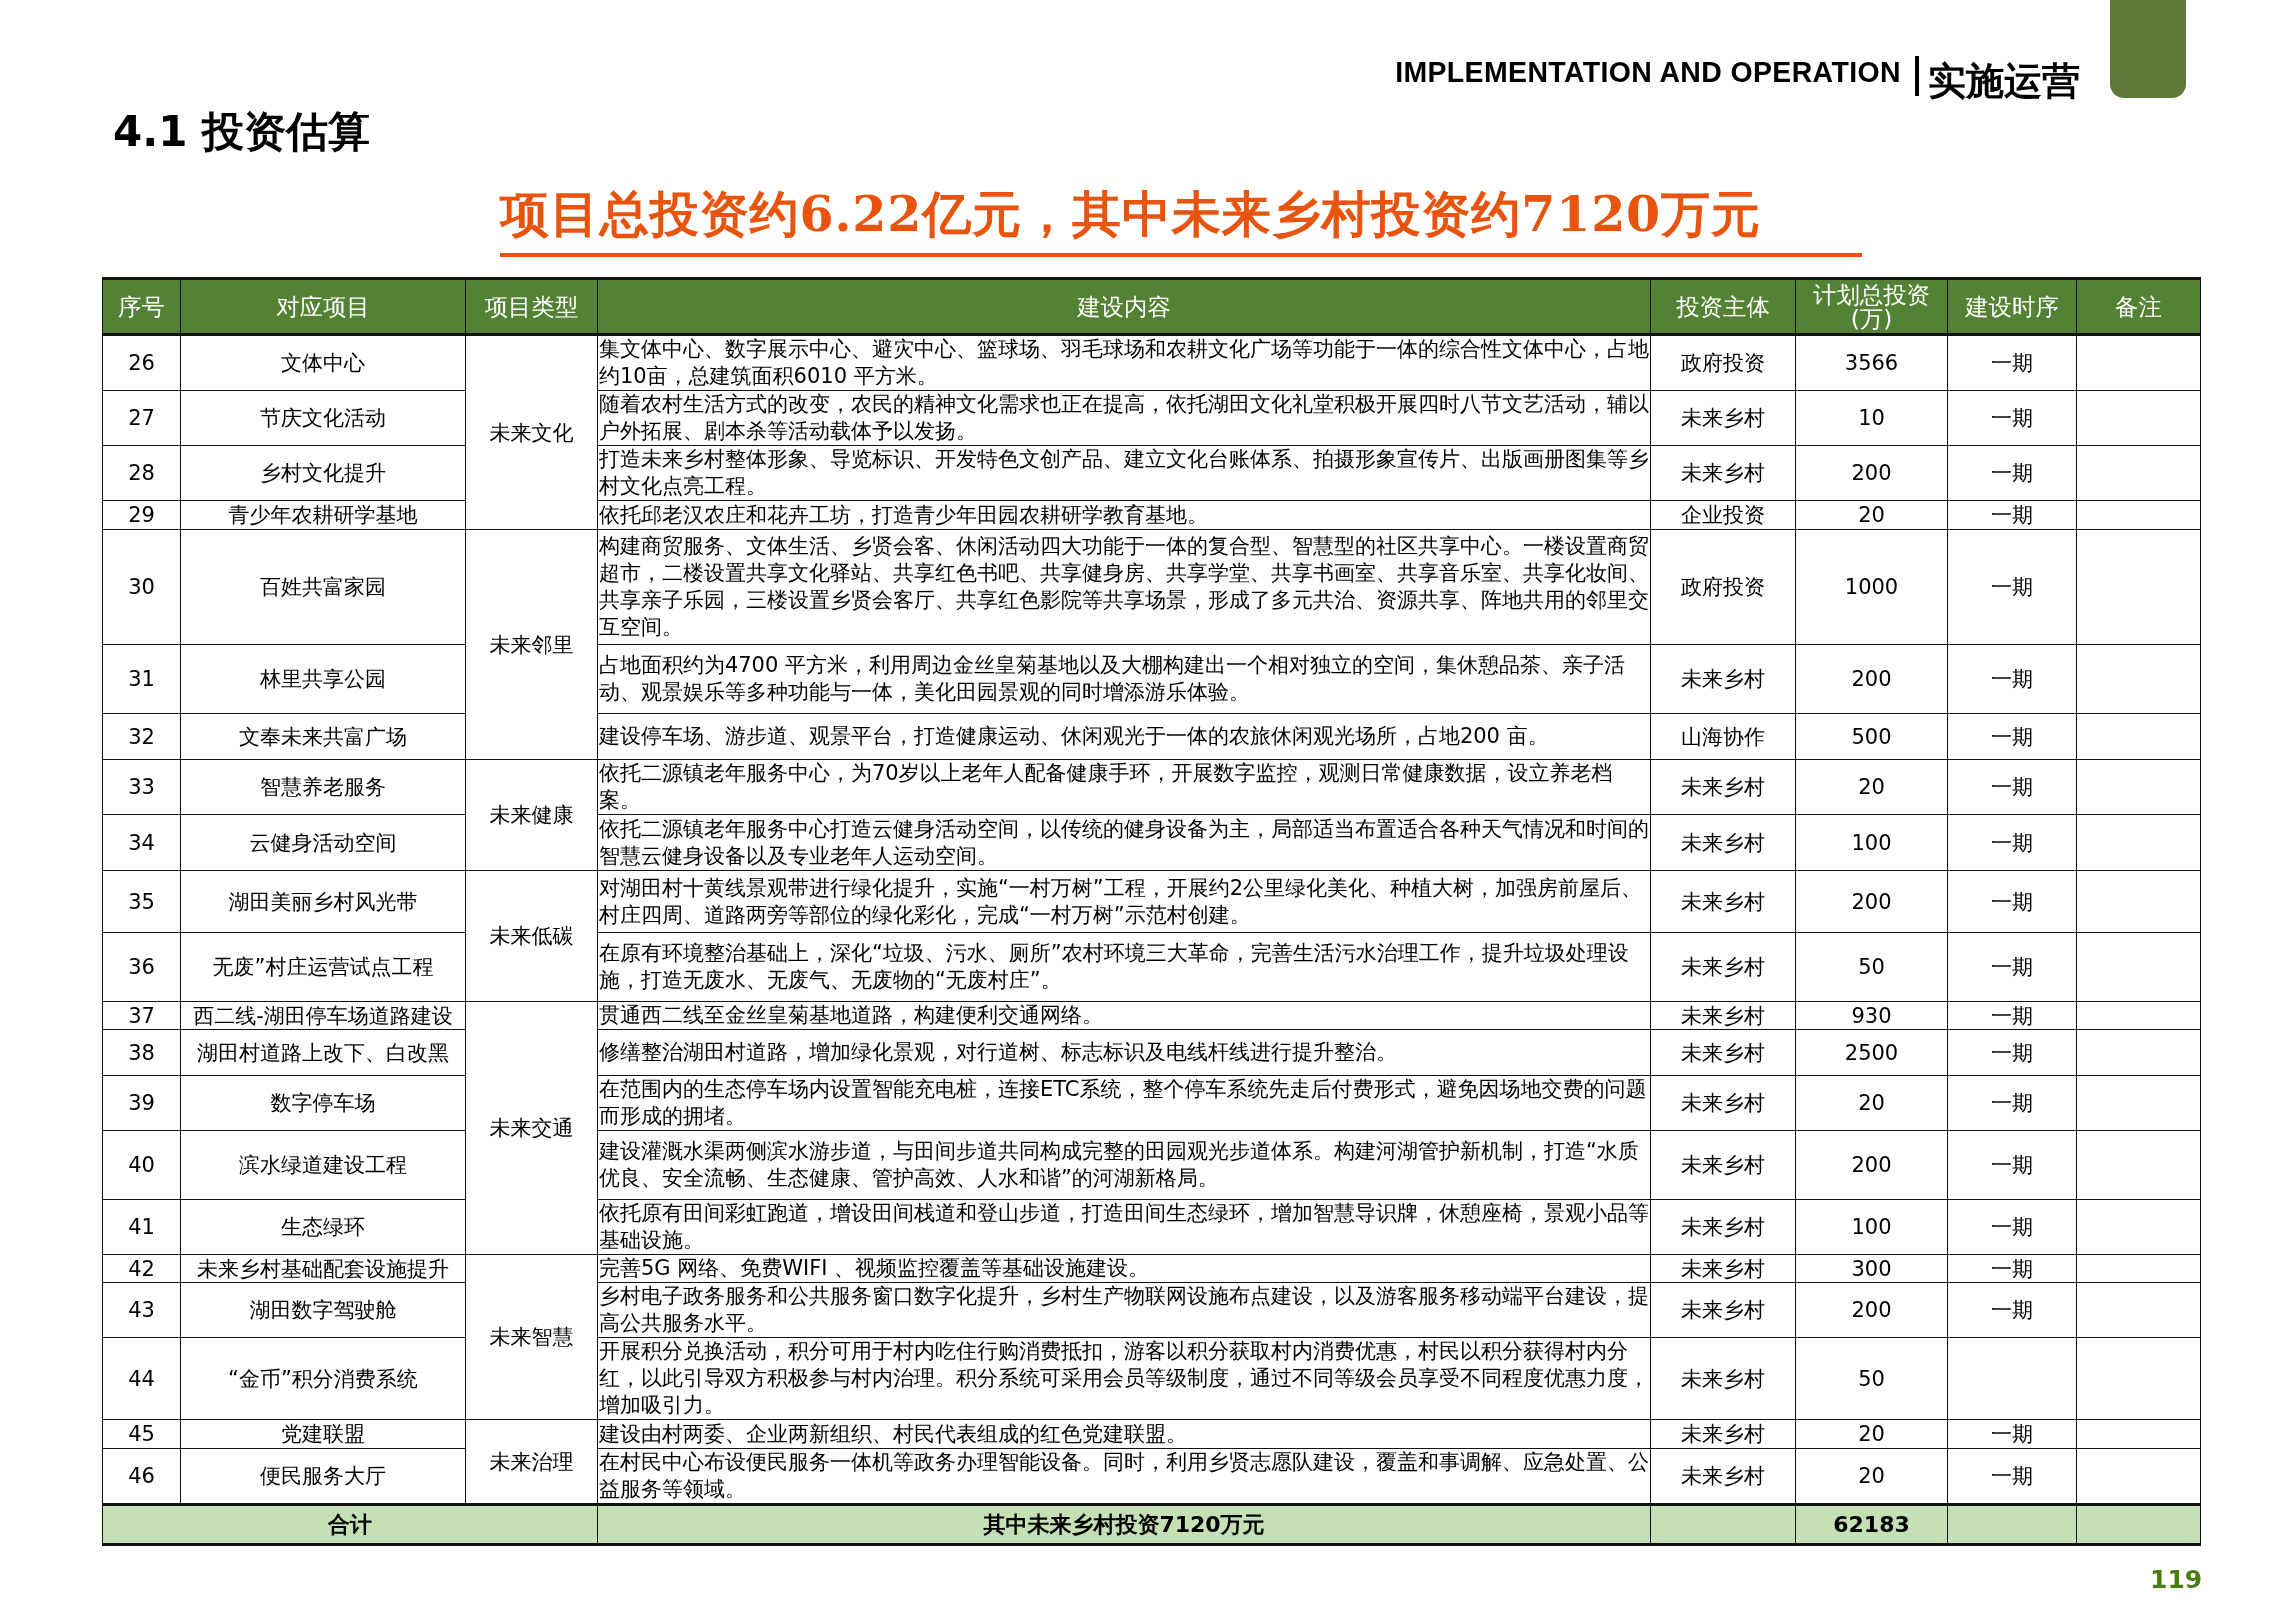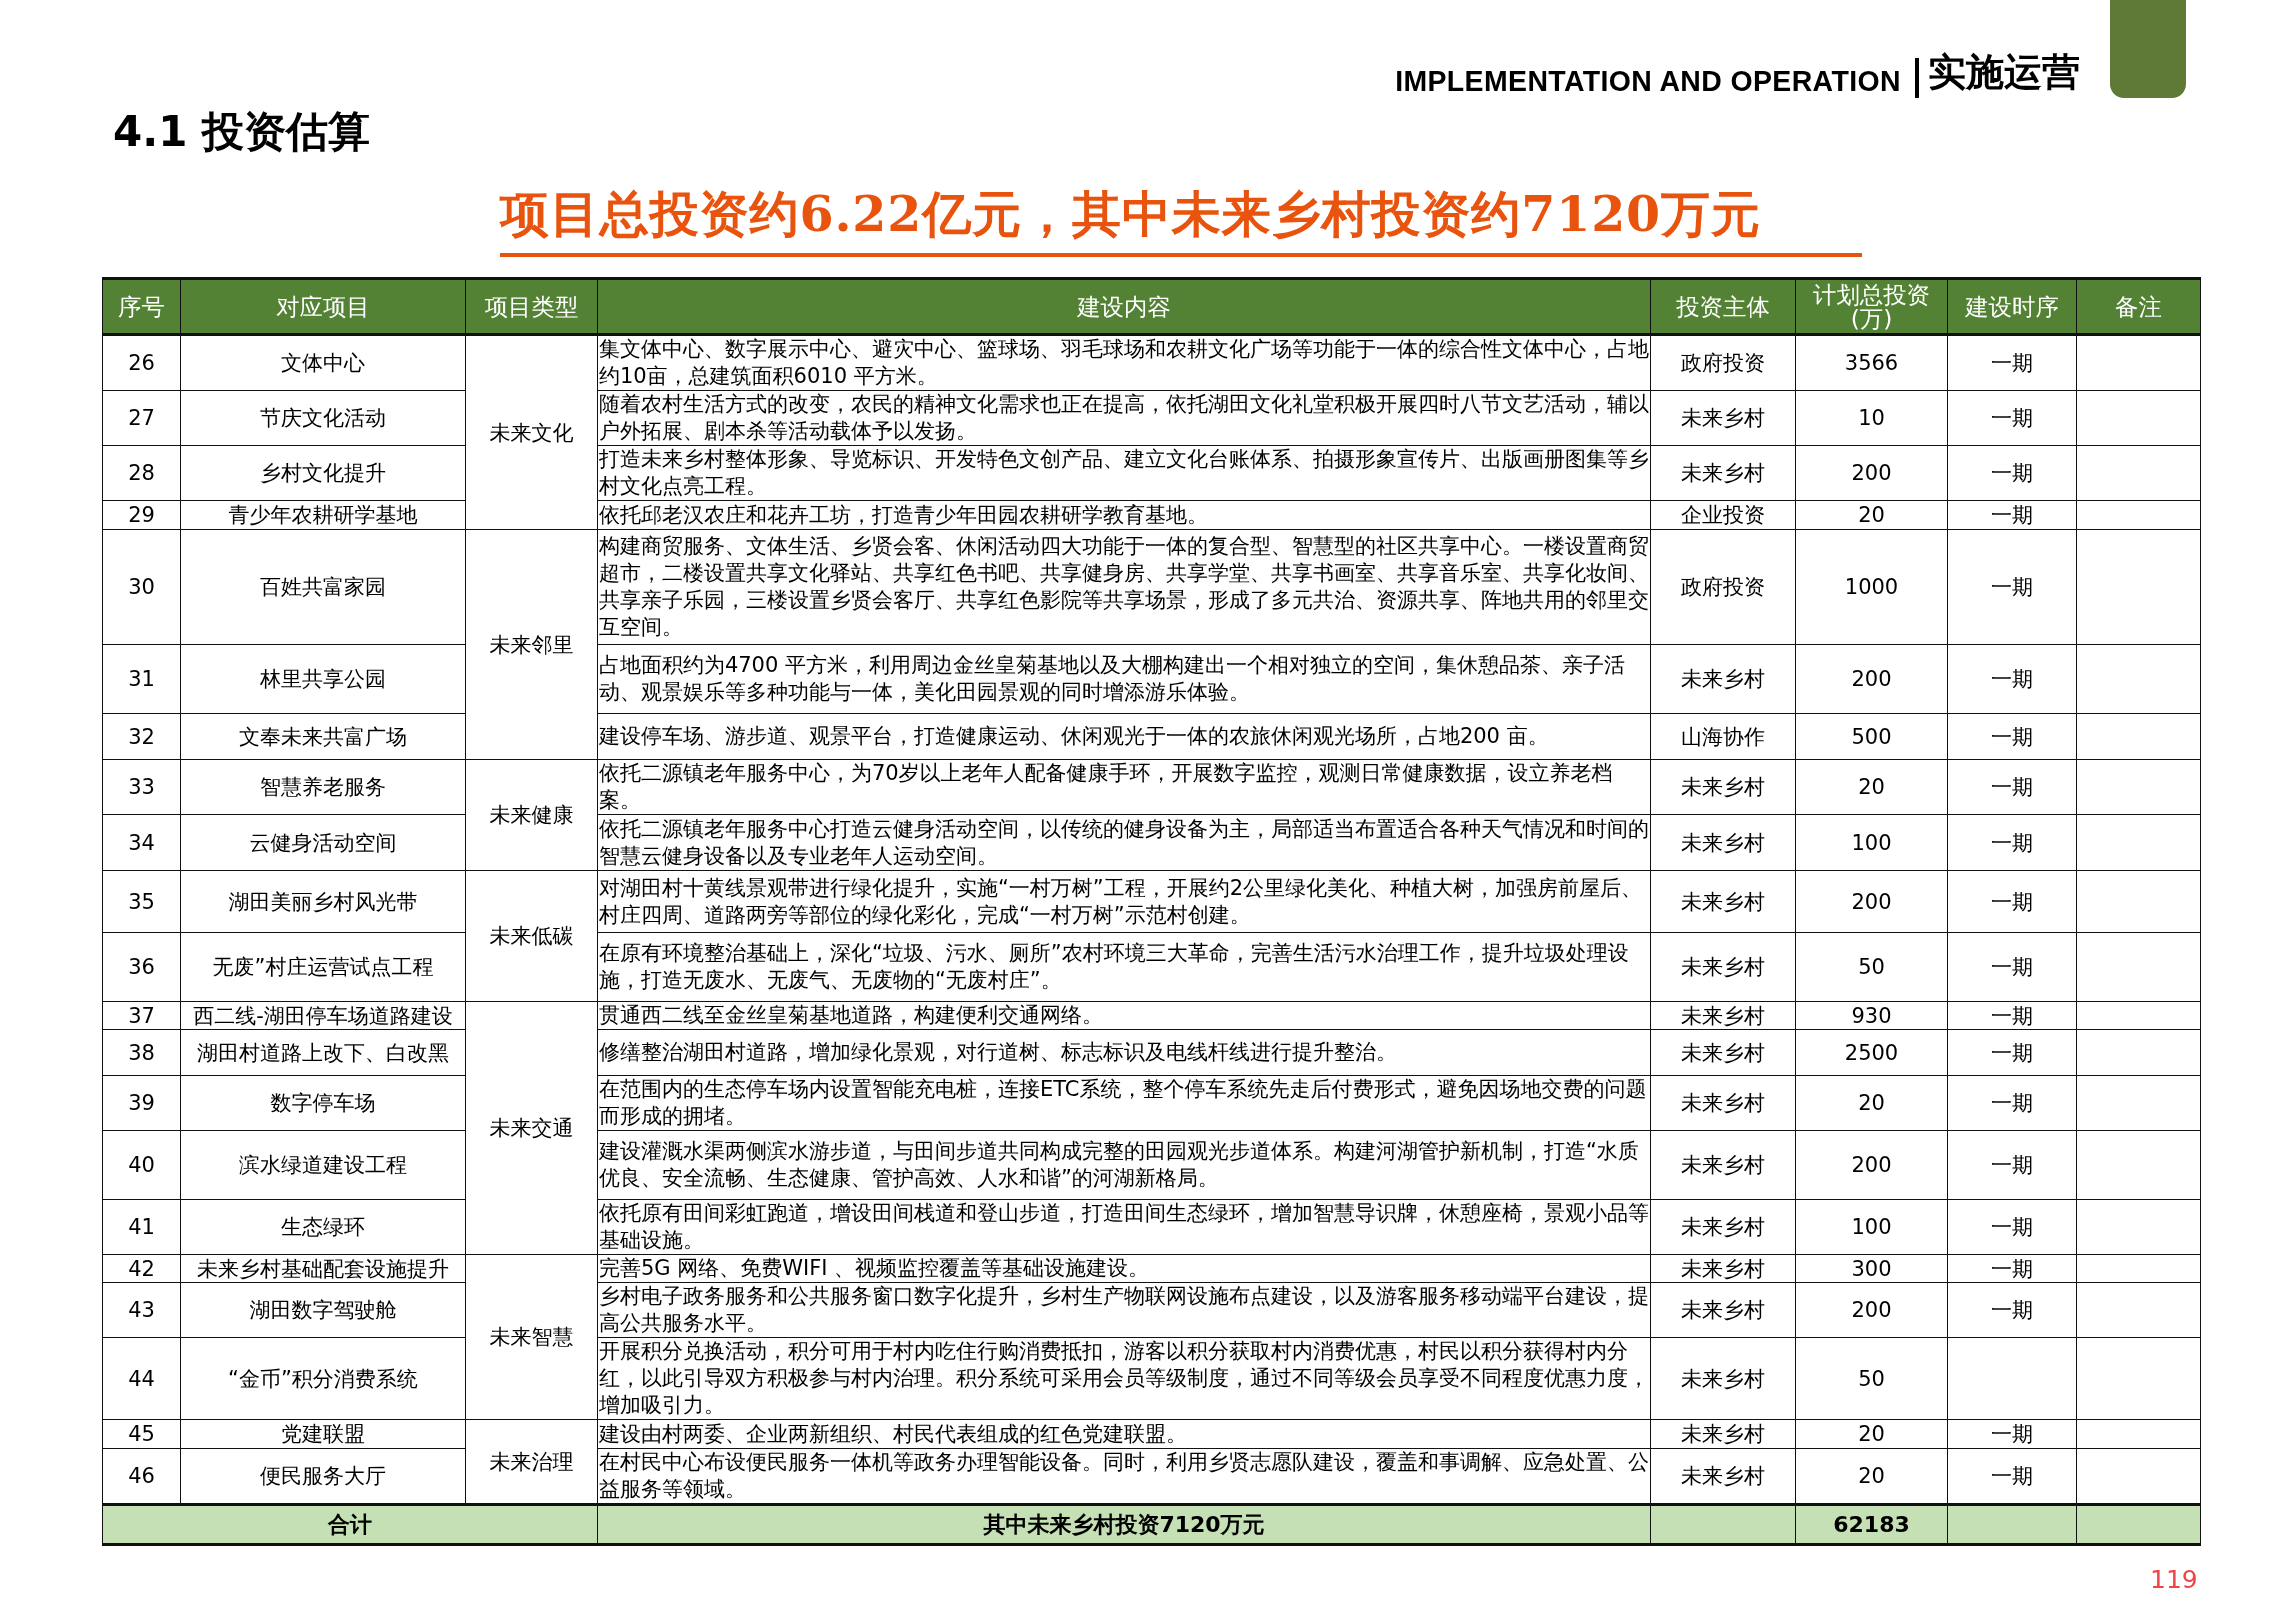--- a/index.html
+++ b/index.html
@@ -3,21 +3,21 @@
 <meta charset="utf-8">
 <style>
   html, body { margin:0; padding:0; background:#ffffff; }
   body { width:2295px; height:1623px; position:relative; overflow:hidden;
          font-family:"DejaVu Sans","Liberation Sans",sans-serif; color:#000; }
 
   .tab { position:absolute; left:2110px; top:0; width:76px; height:98px;
          background:#5E7A36; border-radius:0 0 14px 14px; }
 
   .hdr { position:absolute; top:56px; right:215px; height:42px;
-         display:flex; align-items:flex-end; gap:9px; white-space:nowrap; }
+         display:flex; align-items:flex-start; gap:9px; white-space:nowrap; }
   .hdr-en { font-family:"Liberation Sans",sans-serif; font-size:29px;
             letter-spacing:0.4px; font-weight:bold; transform:scaleX(0.98); }
   .hdr-bar { width:4.3px; height:40px; background:#000; }
   .hdr-cn { font-size:38px; font-weight:bold; }
 
   .sec-title { position:absolute; left:113px; top:104px; font-size:42px; font-weight:bold; }
 
   .headline { position:absolute; left:500px; top:186px; width:1362px;
               font-family:"DejaVu Serif","Liberation Serif",serif;
               font-size:49px; font-weight:bold; color:#E8540E;
@@ -25,21 +25,21 @@
               border-bottom:4.3px solid #E8540E; padding-bottom:11px; line-height:56px; }
 
   table.inv { position:absolute; left:102px; top:277px; border-collapse:collapse;
               table-layout:fixed; font-size:21px;padding-left:12px; }
   table.inv th, table.inv td { border:1.7px solid #111; padding:0 1.7px; vertical-align:middle;
               text-align:center; line-height:26px; overflow:hidden; }
   table.inv th { background:#548235; color:#fff; font-weight:normal; font-size:23.4px; }
   table.inv td.desc { text-align:left; font-size:21px; line-height:27px; padding:0 0.9px; }
   table.inv tr.total td { background:#C5E0B4; font-weight:bold; font-size:22px; border-top:3.5px solid #111; border-bottom:3.5px solid #111; }
   table.inv thead tr th { border-top:3.5px solid #111; border-bottom:3.5px solid #111; }
-  .pg { position:absolute; left:2150px; top:1565px; font-size:25px; color:#ef4444; }
+  .pg { position:absolute; left:2150px; top:1565px; font-size:25px; color:#4d7c0f;font-weight:bold; }
 </style>
 </head>
 <body>
 
 <div class="tab"></div>
 
 <div class="hdr">
   <span class="hdr-en">IMPLEMENTATION AND OPERATION</span>
   <span class="hdr-bar"></span>
   <span class="hdr-cn">实施运营</span>

